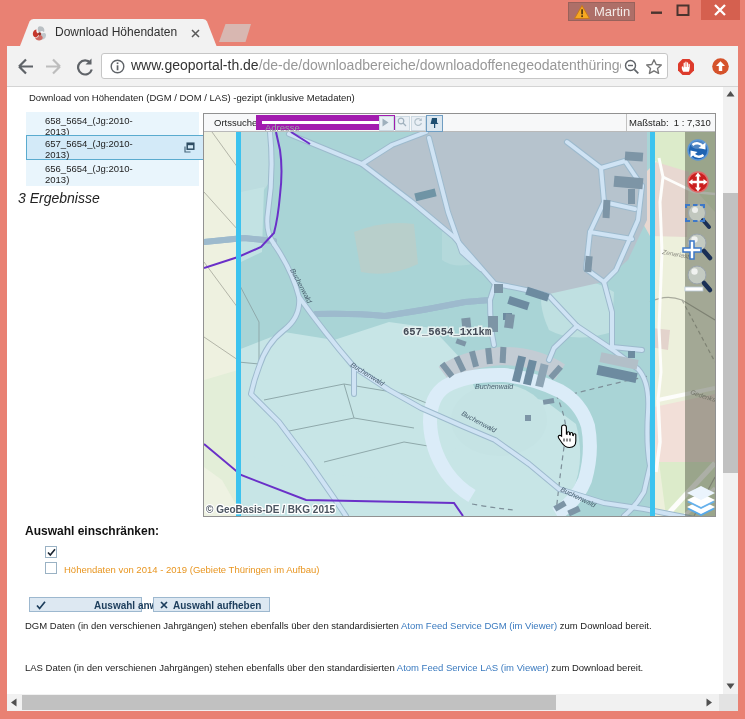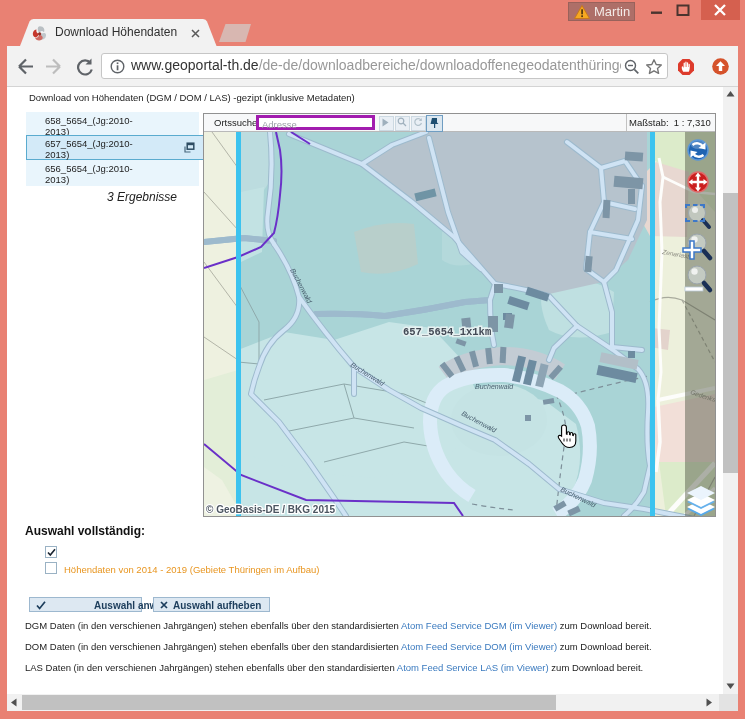--- a/index.html
+++ b/index.html
@@ -90,27 +90,27 @@
     <div class="abs" style="left:0;top:0;width:192px;height:23px;padding:3px 12px 0 19px;box-sizing:border-box;line-height:11px;">658_5654_(Jg:2010-<br>2013)</div>
     <div class="abs" style="left:0;top:23px;width:198px;height:25px;background:#d3eaf8;border:1px solid #5aabcf;box-sizing:border-box;padding:2px 0 11px 18px;line-height:11px;">657_5654_(Jg:2010-<br>2013)
       <svg class="abs" style="left:156px;top:6px;" width="12" height="12" viewBox="0 0 12 12">
         <path d="M2 4.5 L2 10 L7.5 10" fill="none" stroke="#49687e" stroke-width="1.2"></path>
         <rect x="4.2" y="1.2" width="6.6" height="6" fill="none" stroke="#2e4d63" stroke-width="1.5"></rect>
         <rect x="4.2" y="1.2" width="6.6" height="2" fill="#2e4d63"></rect>
       </svg>
     </div>
     <div class="abs" style="left:0;top:48px;width:173px;height:26px;padding:3px 0 0 19px;box-sizing:border-box;line-height:11px;">656_5654_(Jg:2010-<br>2013)</div>
   </div>
-  <div class="abs" style="left:1px;top:103px;width:169px;text-align:right;font-size:12px;font-style:italic;color:#222;">3 Ergebnisse</div>
+  <div class="abs" style="left:11px;top:103px;width:169px;font-size:14px;font-style:italic;color:#222;">3 Ergebnisse</div>
 
   <div class="abs" style="left:196px;top:26px;width:513px;height:404px;border:1px solid #919191;box-sizing:border-box;">
 
     <div class="abs" style="left:0;top:0;width:511px;height:18px;background:#f7f8f9;border-bottom:1px solid #b9b9b9;box-sizing:border-box;">
       <div class="abs" style="left:10px;top:3px;font-size:9.5px;color:#222;">Ortssuche:</div>
-      <div class="abs" style="left:52px;top:1px;width:119px;height:15px;background:#fff;border:3px solid #a21caf;box-sizing:border-box;">
+      <div class="abs" style="left:52px;top:1px;width:139px;height:15px;background:#fff;border:6px solid #a21caf;box-sizing:border-box;">
         <div style="font-size:9.5px;color:#9aa0a6;padding:1px 0 0 3px;">Adresse</div>
       </div>
       <div class="abs" style="left:175px;top:1.5px;width:13px;height:13px;background:#e9eff5;border:1px solid #ccd9e2;"></div>
       <svg class="abs" style="left:177px;top:4px;" width="9" height="9" viewBox="0 0 9 9">
           <path d="M1.5 0.5 L7.5 4.5 L1.5 8.5 Z" fill="#9fb0bd"></path>
         </svg>
       <div class="abs" style="left:191px;top:1.5px;width:13px;height:13px;background:#e9eff5;border:1px solid #ccd9e2;"></div>
       <svg class="abs" style="left:193px;top:3px;" width="10" height="10" viewBox="0 0 10 10">
           <circle cx="4" cy="4" r="2.8" fill="none" stroke="#9fb0bd" stroke-width="1.2"></circle>
           <line x1="6" y1="6" x2="9" y2="9" stroke="#9fb0bd" stroke-width="1.3"></line>
@@ -357,41 +357,40 @@
       </g>
 
       <g transform="translate(352,293)">
         <path d="M8 0 C9.6 0 10.4 1 10.4 2.4 L10.4 9 L11 9.2 L11 7.8 C11 6.4 13.6 6.4 13.6 7.8 L13.6 9.6 L14.2 9.8 L14.2 8.6 C14.2 7.2 16.7 7.2 16.7 8.6 L16.7 10.4 L17.3 10.6 L17.3 9.8 C17.3 8.4 19.8 8.4 19.8 9.8 L19.8 16 C19.8 20 17.5 22.5 13.5 22.5 C9.5 22.5 8 21 6 18 L2.6 13 C1.6 11.5 2.8 9.8 4.6 10.6 L5.6 11.2 L5.6 2.4 C5.6 1 6.4 0 8 0 Z" fill="#fff" stroke="#000" stroke-width="1.1"></path>
         <path d="M8 13.5 L8 16.5 M11 13.5 L11 16.5 M14 13.5 L14 16.5" stroke="#000" stroke-width="0.9" fill="none"></path>
       </g>
     </svg>
     </div>
   </div>
 
-  <div class="abs" style="left:18px;top:437px;font-size:12px;font-weight:bold;color:#111;">Auswahl vollständig:</div>
+  <div class="abs" style="left:18px;top:437px;font-size:12px;font-weight:bold;color:#111;">Auswahl einschränken:</div>
   <div class="abs" style="left:38px;top:459px;width:12px;height:12px;background:#fff;border:1px solid #9ab2c4;box-sizing:border-box;"></div>
   <svg class="abs" style="left:39px;top:460px;" width="11" height="11" viewBox="0 0 11 11">
       <path d="M2 5.5 L4.3 8 L9 2.2" stroke="#1a2430" stroke-width="1.6" fill="none"></path>
     </svg>
   <div class="abs" style="left:38px;top:475px;width:12px;height:12px;background:#fff;border:1px solid #9ab2c4;box-sizing:border-box;"></div>
   <div class="abs" style="left:57px;top:477px;font-size:9.5px;color:#e8951f;">Höhendaten von 2014 - 2019 (Gebiete Thüringen im Aufbau)</div>
 
   <div class="abs" style="left:22px;top:510px;width:113px;height:15px;background:#dde8f2;border:1px solid #9db8cf;box-sizing:border-box;"></div>
   <svg class="abs" style="left:29px;top:514px;" width="10" height="9" viewBox="0 0 10 9">
       <path d="M1 4.5 L3.6 7.5 L9 0.8" stroke="#1c3d5c" stroke-width="1.7" fill="none"></path>
     </svg>
   <div class="abs" style="left:43px;top:513px;font-size:10px;font-weight:bold;color:#1c3d5c;margin-left:44px;">Auswahl anwenden</div>
   <div class="abs" style="left:146px;top:510px;width:117px;height:15px;background:#dde8f2;border:1px solid #9db8cf;box-sizing:border-box;"></div>
   <svg class="abs" style="left:153px;top:514px;" width="8" height="8" viewBox="0 0 8 8">
       <path d="M1 1 L7 7 M7 1 L1 7" stroke="#1c3d5c" stroke-width="1.7"></path>
     </svg>
   <div class="abs" style="left:166px;top:513px;font-size:10px;font-weight:bold;color:#1c3d5c;text-align:center;">Auswahl aufheben</div>
 
   <div class="abs" style="left:18px;top:533px;font-size:9.5px;color:#222;white-space:nowrap;">DGM Daten (in den verschienen Jahrgängen) stehen ebenfalls über den standardisierten <span style="color:#3a7abf;">Atom Feed Service DGM</span> <span style="color:#3a7abf;">(im Viewer)</span> zum Download bereit.</div>
-  <div class="abs" style="left:18px;top:554px;font-size:9.5px;color:#222;white-space:nowrap;">DOM Daten (in den verschienen Jahrgängen) stehen ebenfalls über den standardisierten <span style="color:#3a7abf;">Atom Feed Service DOM</span> <span style="color:#3a7abf;">(im Viewer)</span> zum Download bereit.</div>
   <div class="abs" style="left:18px;top:575px;font-size:9.5px;color:#222;white-space:nowrap;">LAS Daten (in den verschienen Jahrgängen) stehen ebenfalls über den standardisierten <span style="color:#3a7abf;">Atom Feed Service LAS</span> <span style="color:#3a7abf;">(im Viewer)</span> zum Download bereit.</div>
 </div>
 
 <div class="abs" style="left:723px;top:87px;width:15px;height:607px;background:#f1f1f1;">
   <svg class="abs" style="left:3px;top:3px;" width="9" height="8" viewBox="0 0 9 8">
       <path d="M4.5 1 L8.5 6.5 L0.5 6.5 Z" fill="#505050"></path>
     </svg>
   <div class="abs" style="left:0;top:106px;width:15px;height:280px;background:#c1c1c1;"></div>
   <svg class="abs" style="left:3px;top:595px;" width="9" height="8" viewBox="0 0 9 8">
       <path d="M4.5 7 L8.5 1.5 L0.5 1.5 Z" fill="#505050"></path>

